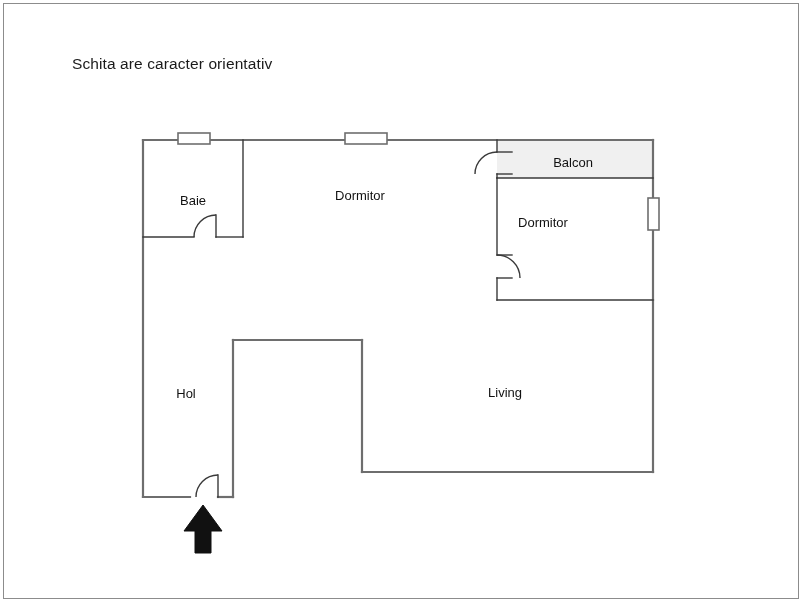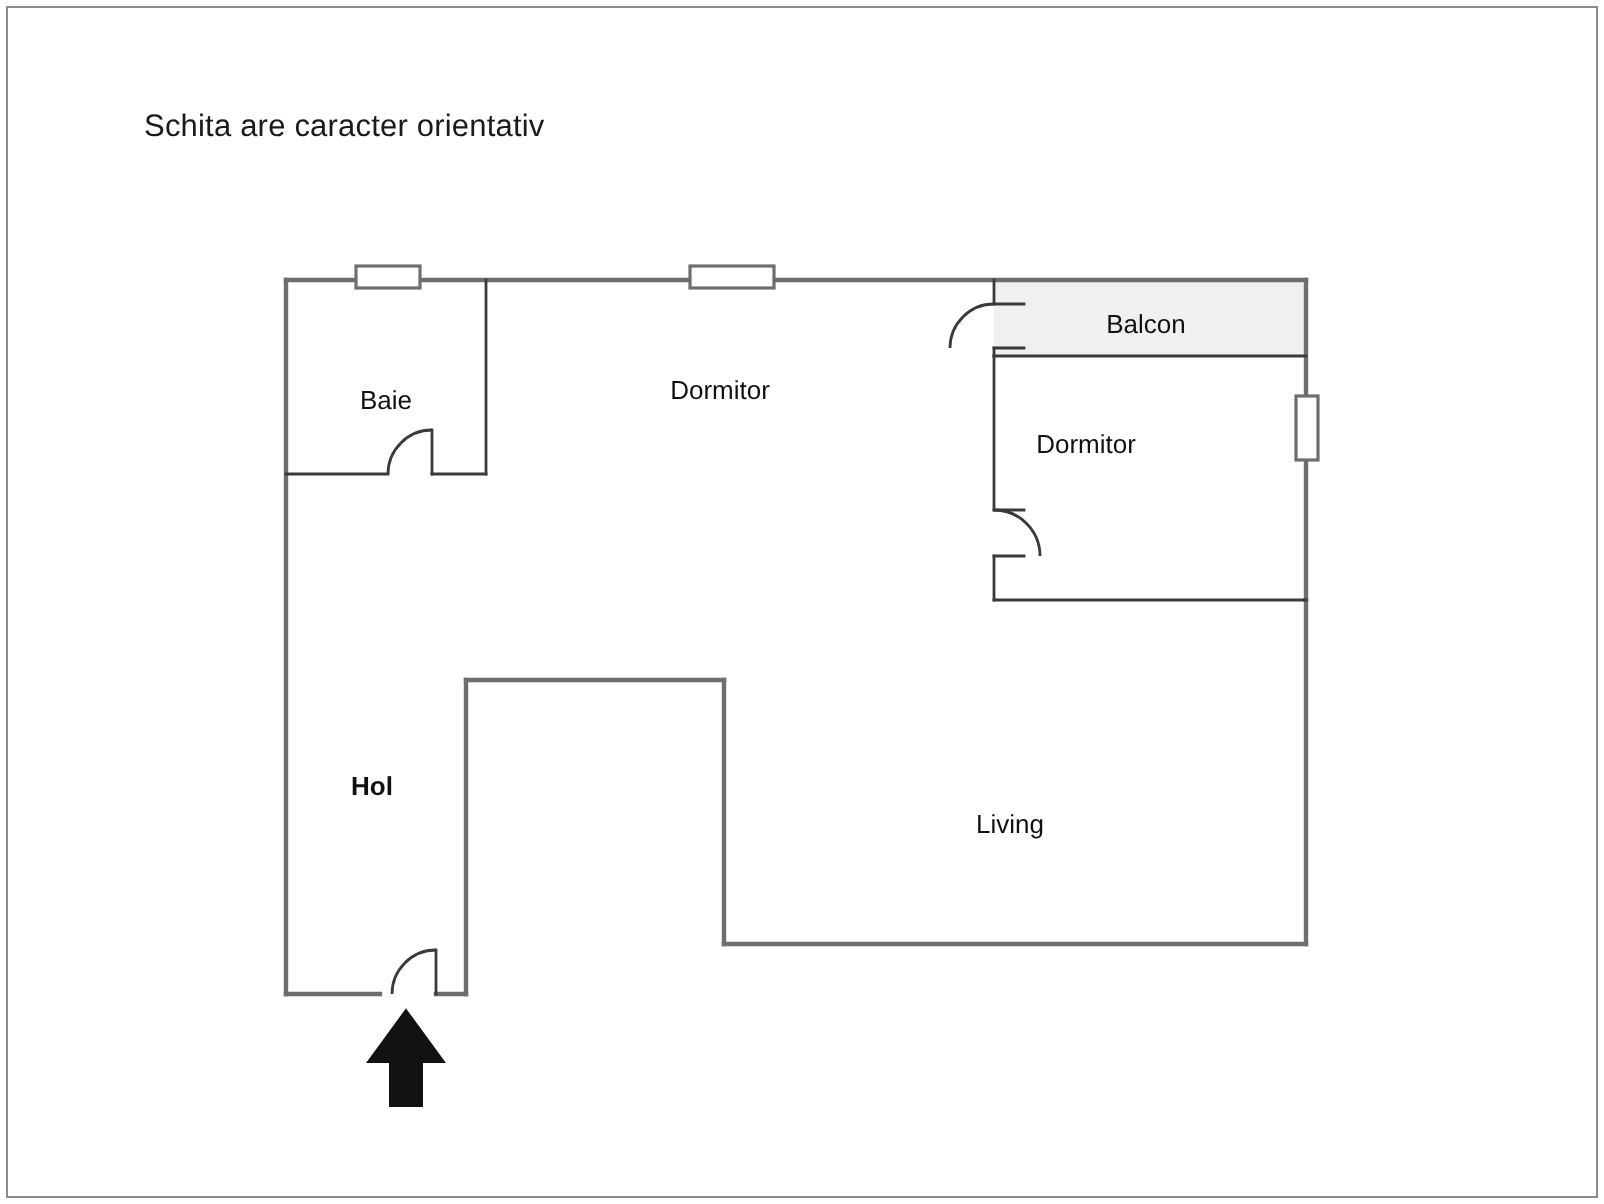--- a/index.html
+++ b/index.html
@@ -141,17 +141,17 @@
   </svg>
 
   <div class="room-label" style="left:193px; top:184px;margin-top:16px;">Baie</div>
 
   <div class="room-label" style="left:360px; top:195px;">Dormitor</div>
 
   <div class="room-label" style="left:573px; top:162px;">Balcon</div>
 
   <div class="room-label" style="left:543px; top:222px;">Dormitor</div>
 
-  <div class="room-label" style="left:186px; top:393px;font-weight:bold;">Hol</div>
+  <div class="room-label" style="left:186px; top:393px;">Hol</div>
 
-  <div class="room-label" style="left:505px; top:392px;margin-top:20px;">Living</div>
+  <div class="room-label" style="left:505px; top:392px;">Living</div>
 
 </div>
 
 </body></html>

